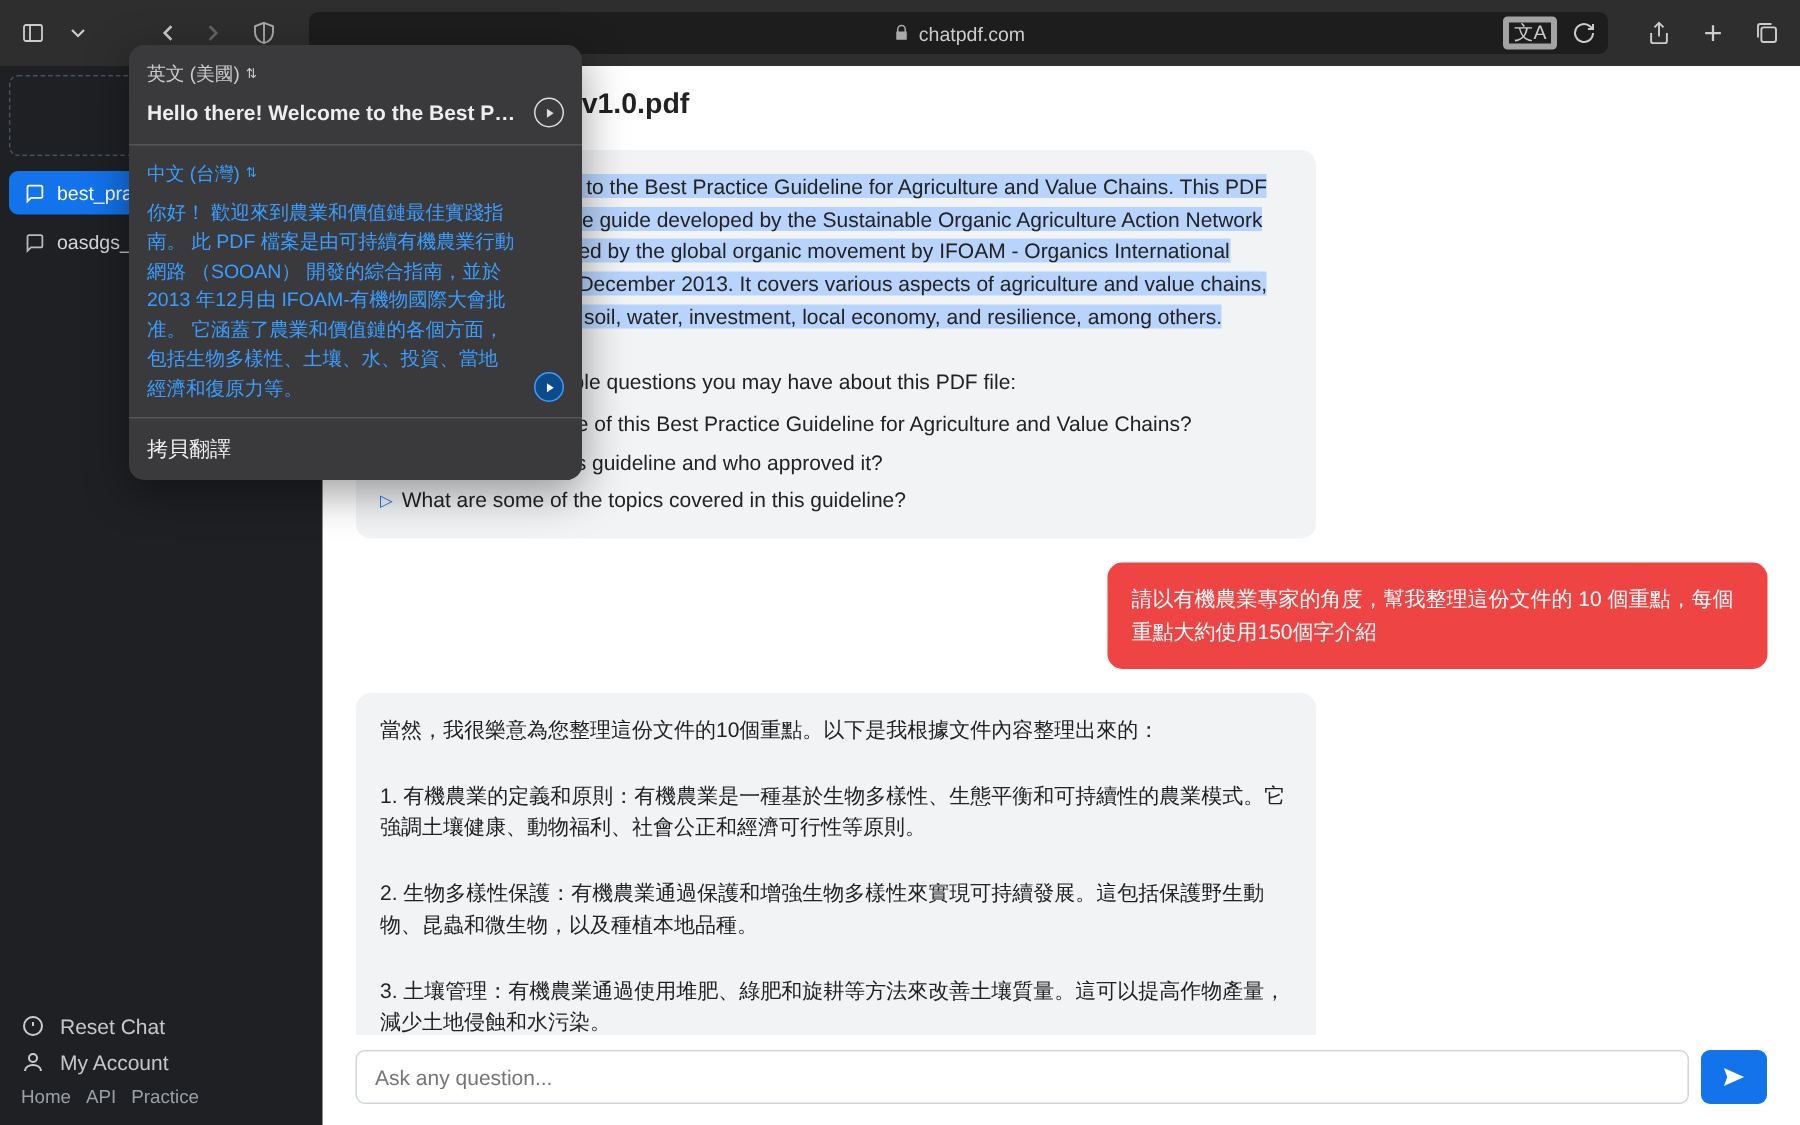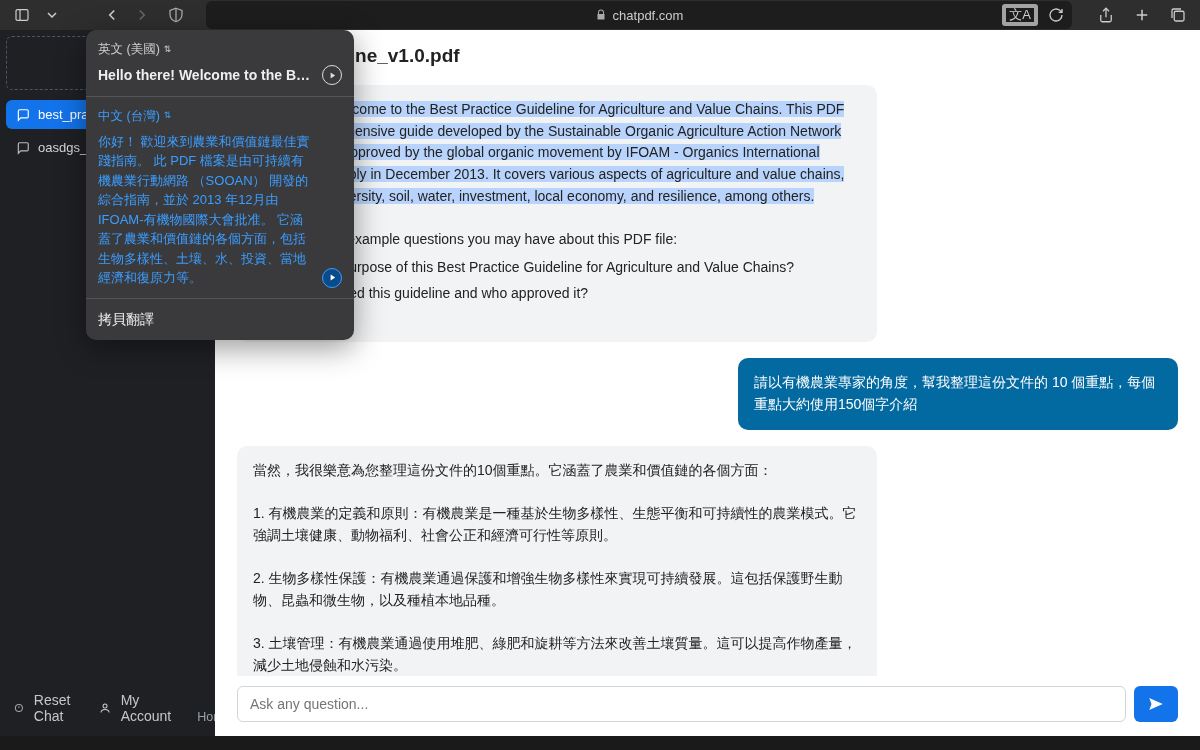--- a/index.html
+++ b/index.html
@@ -1,51 +1,51 @@
 <!DOCTYPE html>
 <html><head>
 <meta charset="utf-8">
 <style>
 * { margin: 0; padding: 0; box-sizing: border-box; }
 body { font-family: -apple-system, BlinkMacSystemFont, "Segoe UI", sans-serif; width: 1200px; height: 750px; overflow: hidden; background: #1a1a1a; color: #e0e0e0; }
-.browser-bar { height: 30px; background: #2e2e2e; display: flex; align-items: center; padding: 0 12px; gap: 14px; }
+.browser-bar { height: 44px; background: #2e2e2e; display: flex; align-items: center; padding: 0 12px; gap: 14px; }
 .bb-left { display:flex; align-items:center; gap:10px; }
 .sidebar-toggle svg, .tab-chevron svg { width:16px; height:16px; }
 .nav-btn { width:20px; height:20px; display:flex; align-items:center; justify-content:center; cursor:pointer; }
 .nav-btn.disabled { opacity: .35; }
 .shield { margin-left:4px; }
 .address-bar { flex:1; background:#1d1d1d; height:28px; border-radius:6px; display:flex; align-items:center; justify-content:center; gap:6px; font-size:13px; color:#ccc; position:relative; }
 .address-right{ position:absolute; right:8px; display:flex; align-items:center; gap:10px; }
 .bb-right { display:flex; align-items:center; gap:16px; margin-left:10px; }
 .workspace { display:flex; height:706px; }
 .left-panel { width:215px; background:#1e2024; color:#d6d6d6; display:flex; flex-direction:column; position:relative; }
 .drop-area { margin:6px; border:1.5px dashed #4a5568; border-radius:6px; height:54px; display:flex; flex-direction:column; align-items:center; justify-content:center; font-size:12px; color:#aaa; gap:2px; }
 .drop-area .plus{ font-size:14px; }
 .files { padding:4px 6px; display:flex; flex-direction:column; gap:4px; }
 .file-item{ display:flex; align-items:center; gap:8px; font-size:13px; padding:7px 10px; border-radius:6px; overflow:hidden; white-space:nowrap; }
 .file-item.active{ background:#1273eb; color:#fff; }
 .file-item .ficon{ width:14px; height:14px; display:inline-block; }
-.lp-bottom { margin-top:auto; padding:12px 14px; font-size:14px; color:#c7c7c7; display:flex; flex-direction:row; gap:22px; }
+.lp-bottom { margin-top:auto; padding:12px 14px; font-size:14px; color:#c7c7c7; display:flex; flex-direction:column; gap:8px; }
 .lp-row{ display:flex; align-items:center; gap:10px; cursor:pointer; }
 .footer-links{ font-size:12.5px; color:#9aa0a6; display:flex; gap:10px;align-items:flex-end; }
 .chat-area { flex:1; background:#fff; color:#222; display:flex; flex-direction:column; position:relative; }
 .doc-header{ padding:14px 24px 10px; font-size:19px; font-weight:600; display:flex; align-items:center; gap:10px; }
 .doc-header .picon{ color:#5f6368; }
 .messages{ flex:1; overflow:auto; padding:8px 22px 8px 22px; display:flex; flex-direction:column; gap:16px; }
 .msg{ max-width:640px; padding:14px 16px; border-radius:10px; font-size:14px; line-height:1.55; }
 .msg.assistant{ background:#f1f3f5; color:#222; align-self:flex-start; }
-.msg.user{ background:#0369a1; color:#fff; align-self:flex-end; max-width:440px; }
+.msg.user{ background:#ef4444; color:#fff; align-self:flex-end; max-width:440px; }
 .highlight{ background:#b8d4fc; }
 .qlist{ margin-top:6px; }
 .qitem{ display:flex; align-items:flex-start; gap:6px; margin-top:4px; }
 .tri{ color:#1273eb; font-size:11px; margin-top:3px; }
 .input-bar{ padding:10px 22px 14px; display:flex; gap:8px; }
 .input-bar input{ flex:1; border:1px solid #d0d6dc; border-radius:6px; padding:9px 12px; font-size:14px; color:#555; }
 .send-btn{ width:44px; background:#1273eb; border-radius:6px; display:flex; align-items:center; justify-content:center; cursor:pointer; }
-.translate-popup{ position:absolute; left:86px; top:30px; width:268px; background:#3a3a3c; border-radius:10px; color:#eee; font-size:13px; line-height:1.5; overflow:hidden; box-shadow:0 8px 30px rgba(0,0,0,.4); z-index:50; }
+.translate-popup{ position:absolute; left:86px; top:30px; width:302px; background:#3a3a3c; border-radius:10px; color:#eee; font-size:13px; line-height:1.5; overflow:hidden; box-shadow:0 8px 30px rgba(0,0,0,.4); z-index:50; }
 .tp-section{ padding:10px 12px; }
 .tp-lang{ font-size:12.5px; color:#ccc; display:flex; align-items:center; gap:4px; margin-bottom:6px; }
 .tp-lang.blue{ color:#3b9dff; }
 .tp-row{ display:flex; align-items:center; gap:8px; }
 .tp-orig{ font-weight:600; font-size:14px; white-space:nowrap; overflow:hidden; text-overflow:ellipsis; flex:1; }
 .play-circ{ width:20px; height:20px; border:1.5px solid #ddd; border-radius:50%; display:flex; align-items:center; justify-content:center; flex-shrink:0; }
 .play-circ.blue{ border-color:#3b9dff; background:#0a4b8c; }
 .tp-trans{ color:#3b9dff; padding-right:4px; }
 .tp-div{ height:1px; background:#555; }
 .tp-copy{ padding:10px 12px; font-size:14px; cursor:pointer; }
@@ -186,30 +186,31 @@
           <div class="qitem">
               <span class="tri">▷</span>
               <span>What is the purpose of this Best Practice Guideline for Agriculture and Value Chains?</span>
             </div>
           <div class="qitem">
               <span class="tri">▷</span>
               <span>Who developed this guideline and who approved it?</span>
             </div>
           <div class="qitem">
               <span class="tri">▷</span>
+              <span>What are some of the topics covered in this guideline?</span>
             </div>
         </div>
       </div>
 
       <div class="msg user">
         <span>請以有機農業專家的角度，幫我整理這份文件的 10 個重點，每個重點大約使用150個字介紹</span>
       </div>
 
       <div class="msg assistant">
-        <span>當然，我很樂意為您整理這份文件的10個重點。它涵蓋了農業和價值鏈的各個方面：</span>
+        <span>當然，我很樂意為您整理這份文件的10個重點。以下是我根據文件內容整理出來的：</span>
         <br><br>
         <span>1. 有機農業的定義和原則：有機農業是一種基於生物多樣性、生態平衡和可持續性的農業模式。它強調土壤健康、動物福利、社會公正和經濟可行性等原則。</span><br><br>
         <span>2. 生物多樣性保護：有機農業通過保護和增強生物多樣性來實現可持續發展。這包括保護野生動物、昆蟲和微生物，以及種植本地品種。</span><br><br>
         <span>3. 土壤管理：有機農業通過使用堆肥、綠肥和旋耕等方法來改善土壤質量。這可以提高作物產量，減少土地侵蝕和水污染。</span><br><br>
         
       </div>
 
     </div>
 
     <div class="input-bar">

